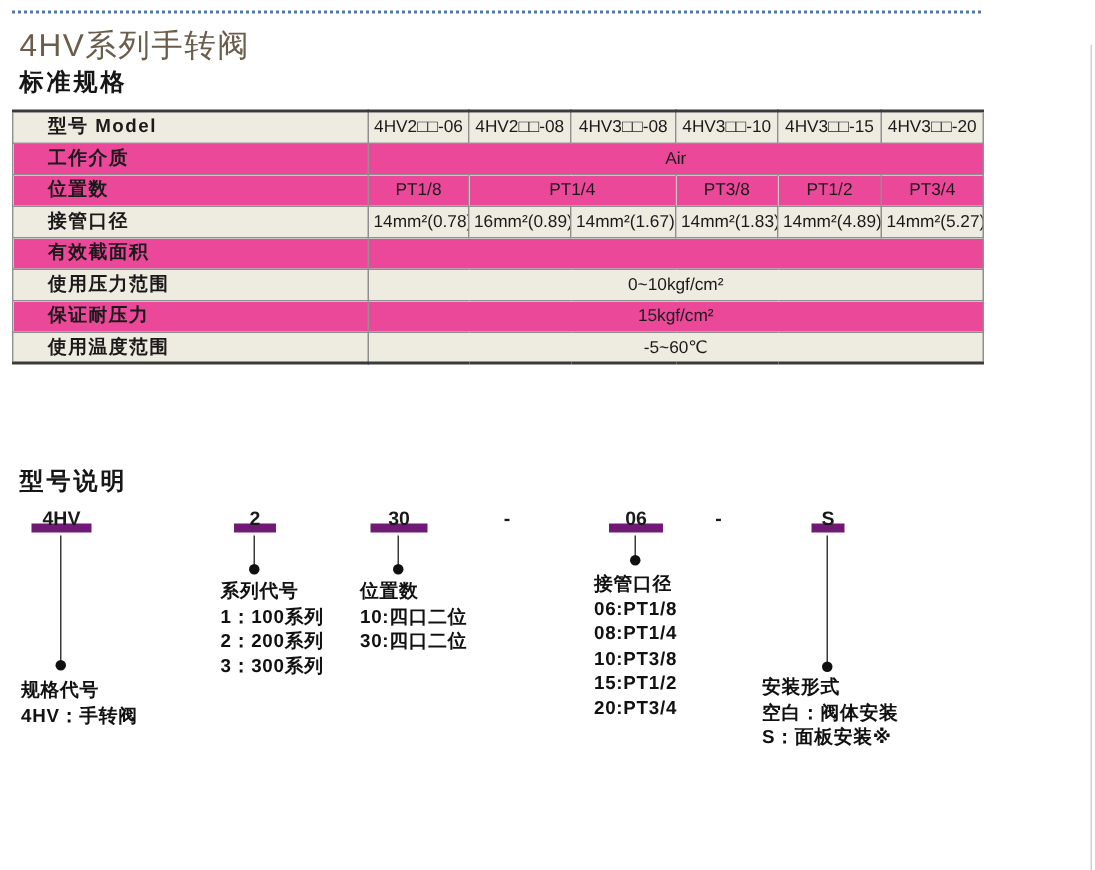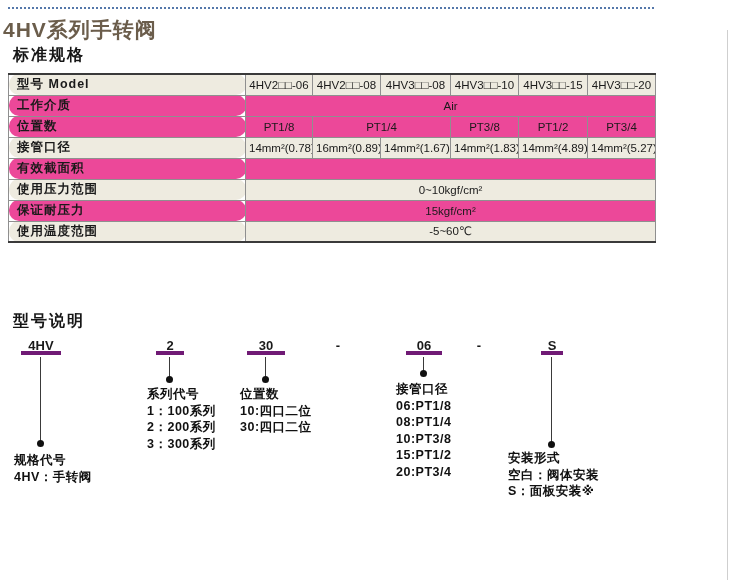--- a/index.html
+++ b/index.html
@@ -2,34 +2,34 @@
 <html><head>
 <meta charset="utf-8">
 <style>
   * { margin:0; padding:0; box-sizing:border-box; }
   html,body { width:730px; height:580px; background:#fff; font-family:"Liberation Sans","DejaVu Sans",sans-serif; color:#1a1a1a; }
   .page { position:relative; width:730px; height:580px; background:#fff; overflow:hidden; }
 
   .dotted-top { position:absolute; left:8px; top:7px; width:646px; border-top:2px dotted #5578aa; }
   .right-edge { position:absolute; left:727px; top:30px; bottom:0; width:1px; background:#cfcfcf; }
 
-  .doc-title { position:absolute; left:3px; top:16px; font-size:21px; font-weight:700; color:#6b5d4b; letter-spacing:1px; white-space:nowrap; }
+  .doc-title { position:absolute; left:13px; top:16px; font-size:21px; font-weight:400; color:#6b5d4b; letter-spacing:1px; white-space:nowrap; }
   .sec-heading { position:absolute; font-size:16px; font-weight:700; color:#161616; letter-spacing:2px; white-space:nowrap; }
   .h-spec { left:13px; top:45px; }
   .h-model { left:13px; top:311px; }
 
   table.spec-table { position:absolute; left:8px; top:73px; width:647px; border-collapse:collapse; table-layout:fixed;
     border-top:2px solid #3a3a3a; border-bottom:2px solid #3a3a3a; }
   table.spec-table td { border:1px solid #8f8f8f; height:21px; padding:0 3px; font-size:11.5px; text-align:center; overflow:hidden; white-space:nowrap; }
-  table.spec-table td.lbl { text-align:left; padding-left:8px; font-weight:700; font-size:12.5px; letter-spacing:1px;border-radius:10px; }
+  table.spec-table td.lbl { text-align:left; padding-left:23px; font-weight:700; font-size:12.5px; letter-spacing:1px; }
   table.spec-table tr.beige td { background:#eeebe0; }
   table.spec-table tr.white td { background:#ec4899; }
 
   .diag { position:absolute; left:0; top:0; width:730px; height:580px; }
-  .code { position:absolute; height:17px; font-size:13px; font-weight:700; text-align:center; border-bottom:4px solid #701a75; padding-bottom:6px; }
+  .code { position:absolute; height:17px; font-size:13px; font-weight:700; text-align:center; border-bottom:6px solid #701a75; padding-bottom:6px; }
   .dash { position:absolute; height:17px; font-size:13px; font-weight:700; text-align:center; }
   .vline { position:absolute; width:1px; background:#3a3a3a; }
   .dot { position:absolute; width:7px; height:7px; border-radius:50%; background:#101010; }
   .diag-label { position:absolute; font-size:12.5px; font-weight:700; line-height:16.5px; color:#111; white-space:nowrap; letter-spacing:0.5px; }
 </style>
 </head>
 <body>
 
 <div class="page">
   <div class="dotted-top"></div>

